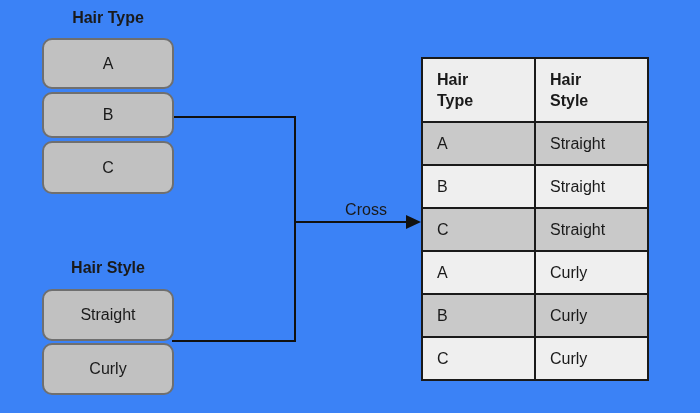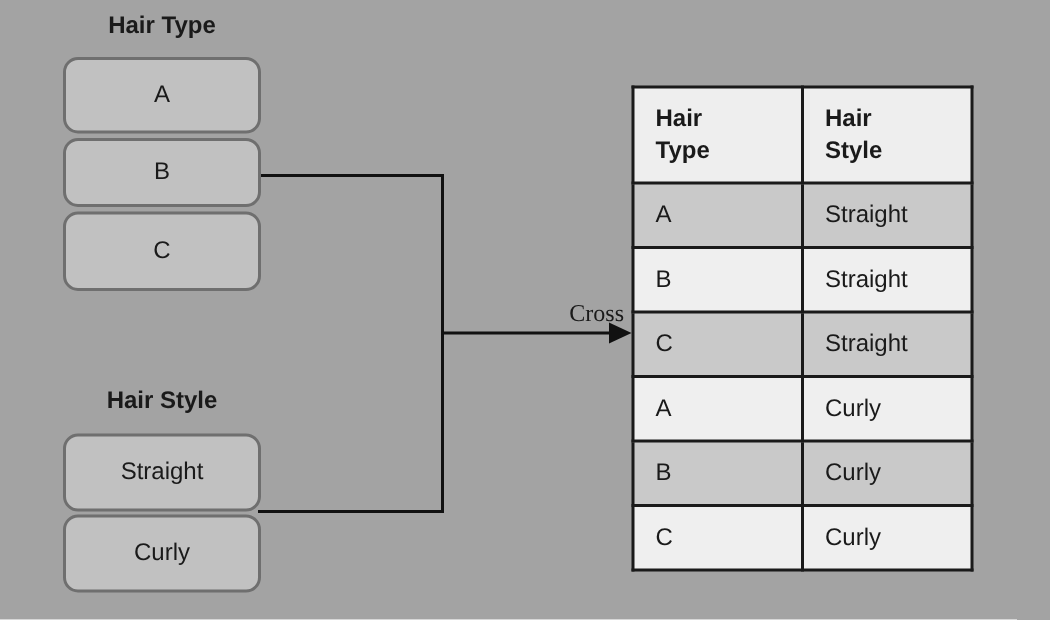--- a/index.html
+++ b/index.html
@@ -6,21 +6,21 @@
     margin: 0;
     padding: 0;
     background: #ffffff;
     font-family: "Liberation Sans", sans-serif;
     color: #1a1a1a;
   }
   #canvas {
     position: relative;
     width: 700px;
     height: 413px;
-    background: #a3a3a3;
+    background: #3b82f6;
     overflow: hidden;
   }
   .group-title {
     position: absolute;
     left: 42px;
     width: 132px;
     text-align: center;
     font-weight: bold;
     font-size: 16px;
     line-height: 20px;
@@ -62,24 +62,23 @@
     width: 0;
     height: 0;
     border-top: 7px solid transparent;
     border-bottom: 7px solid transparent;
     border-left: 15px solid #111111;
   }
   .join-label {
     position: absolute;
     left: 316px;
     width: 100px;
-    text-align: right;
+    text-align: center;
     font-size: 16px;
     line-height: 18px;
-    font-family: Liberation Serif, serif;
   }
   #join-label-1 { top: 201px; }
   #join-label-2 { top: 227px; }
 
   #result-table {
     position: absolute;
     left: 421px;
     top: 57px;
     border-collapse: collapse;
     table-layout: fixed;

